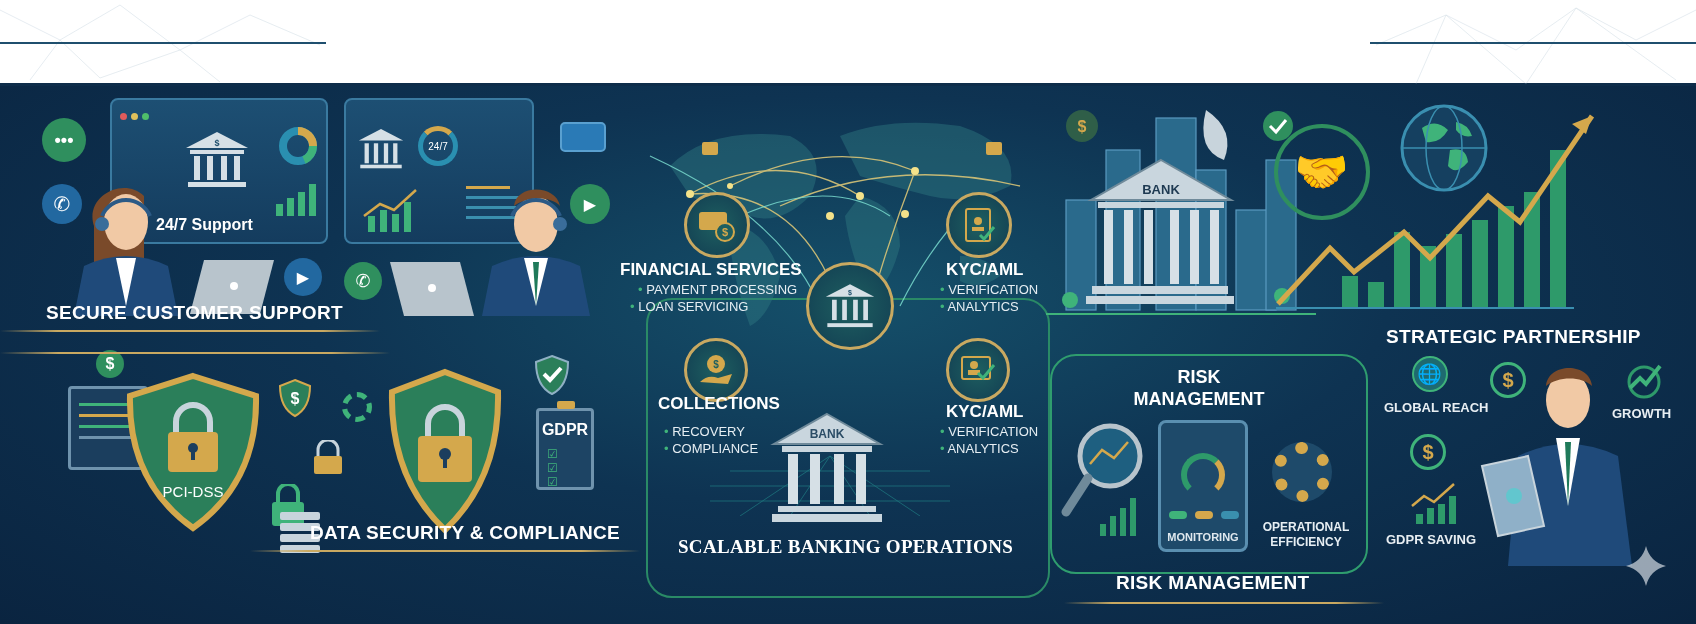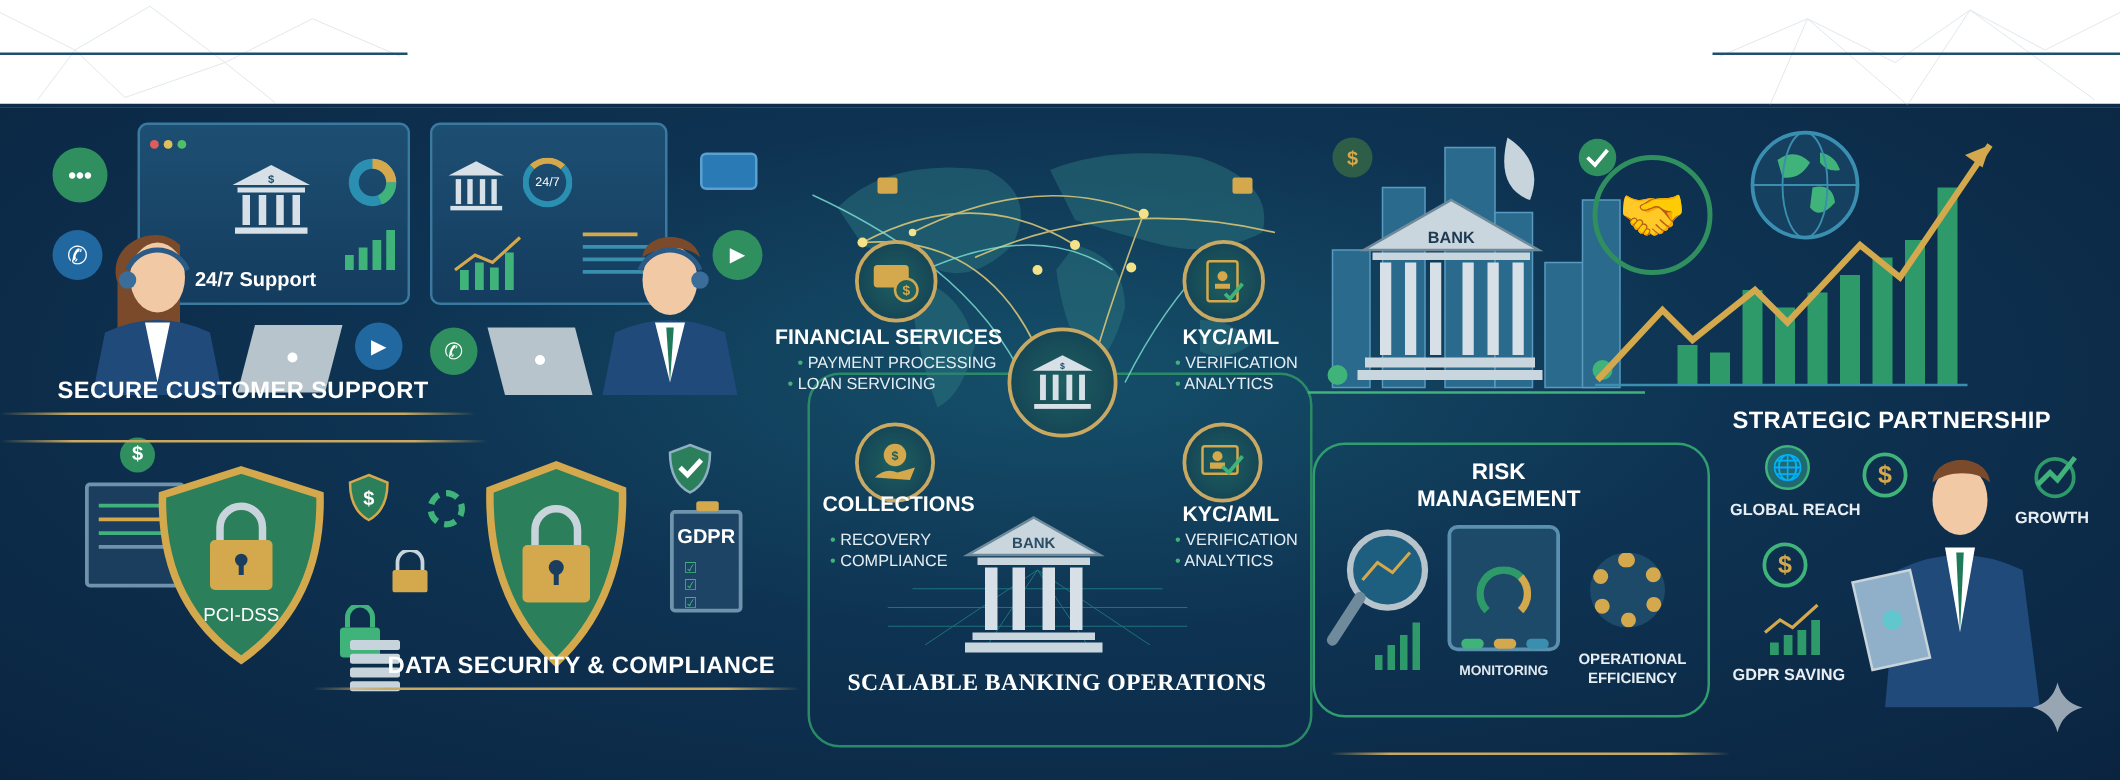--- a/index.html
+++ b/index.html
@@ -411,32 +411,33 @@
       <circle cx="50" cy="44" r="30" fill="#1e5f80" stroke="#b8c4cc" stroke-width="5"></circle>
       <polyline points="30,52 42,38 54,46 68,30" stroke="#d4a84c" stroke-width="2.5" fill="none"></polyline>
       <line x1="28" y1="66" x2="6" y2="100" stroke="#6f8a9a" stroke-width="9" stroke-linecap="round"></line>
       <g fill="#2e9a6a">
           <rect x="40" y="112" width="6" height="12"></rect>
           <rect x="50" y="104" width="6" height="20"></rect>
           <rect x="60" y="96" width="6" height="28"></rect>
           <rect x="70" y="86" width="6" height="38"></rect>
         </g>
     </svg>
-    <div style="position:absolute;left:118px;top:70px;width:90px;height:101px;border:3px solid #5a8fb0;border-radius:8px;background:#1e4a6a;">
+    <div style="position:absolute;left:118px;top:70px;width:90px;height:132px;border:3px solid #5a8fb0;border-radius:8px;background:#1e4a6a;">
       <div style="position:absolute;left:20px;top:30px;width:44px;height:44px;border-radius:50%;border:6px solid #2e9a6a;border-right-color:#d4a84c;border-bottom-color:transparent;"></div>
       <div style="position:absolute;left:8px;top:88px;width:18px;height:8px;border-radius:4px;background:#3fb37a;"></div>
       <div style="position:absolute;left:34px;top:88px;width:18px;height:8px;border-radius:4px;background:#d4a84c;"></div>
       <div style="position:absolute;left:60px;top:88px;width:18px;height:8px;border-radius:4px;background:#3a8fae;"></div>
       <div style="position:absolute;left:0;right:0;top:108px;text-align:center;color:#dfe8ee;font-size:11px;font-weight:bold;">MONITORING</div>
     </div>
     <div style="position:absolute;left:232px;top:92px;width:60px;height:60px;border-radius:50%;border:12px dotted #d4a84c;background:#1e4a6a;"></div>
     <div style="position:absolute;left:216px;top:170px;width:100px;text-align:center;color:#e6eef3;font-weight:bold;font-size:12px;line-height:15px;">
       <div>OPERATIONAL</div>
       <div>EFFICIENCY</div>
     </div>
+    <div class="label" style="left:76px;top:222px;">RISK MANAGEMENT</div>
     <div class="gold-line" style="left:24px;top:252px;width:320px;"></div>
   </div>
 
   <div class="panel" style="left:1370px;top:264px;width:326px;height:274px;">
     <div class="circle-icon" style="left:42px;top:6px;width:36px;height:36px;background:#1e6a70;border:2px solid #3fb37a;font-size:20px;">🌐</div>
     <div class="small-label" style="left:14px;top:50px;">GLOBAL REACH</div>
     <div class="circle-icon" style="left:120px;top:12px;width:36px;height:36px;border:3px solid #3fb37a;color:#d4a84c;font-size:20px;">$</div>
     <div class="circle-icon" style="left:40px;top:84px;width:36px;height:36px;border:3px solid #3fb37a;color:#d4a84c;font-size:20px;">$</div>
     <svg style="position:absolute;left:40px;top:132px" width="52" height="44" viewBox="0 0 52 44">
       <g fill="#2e9a6a">

